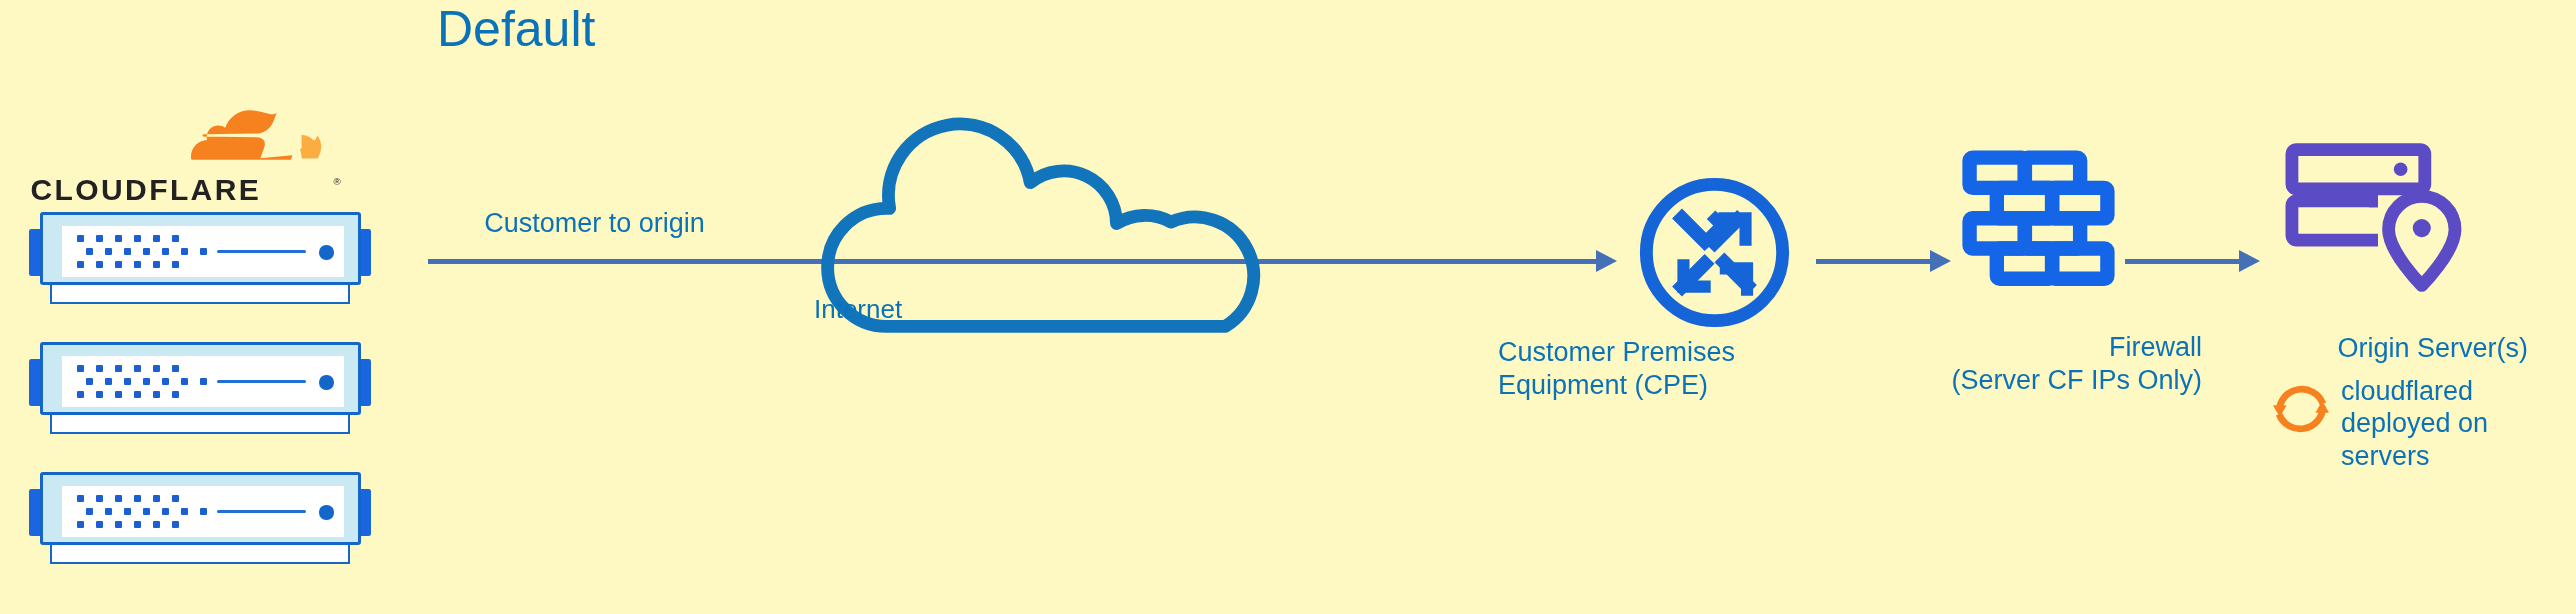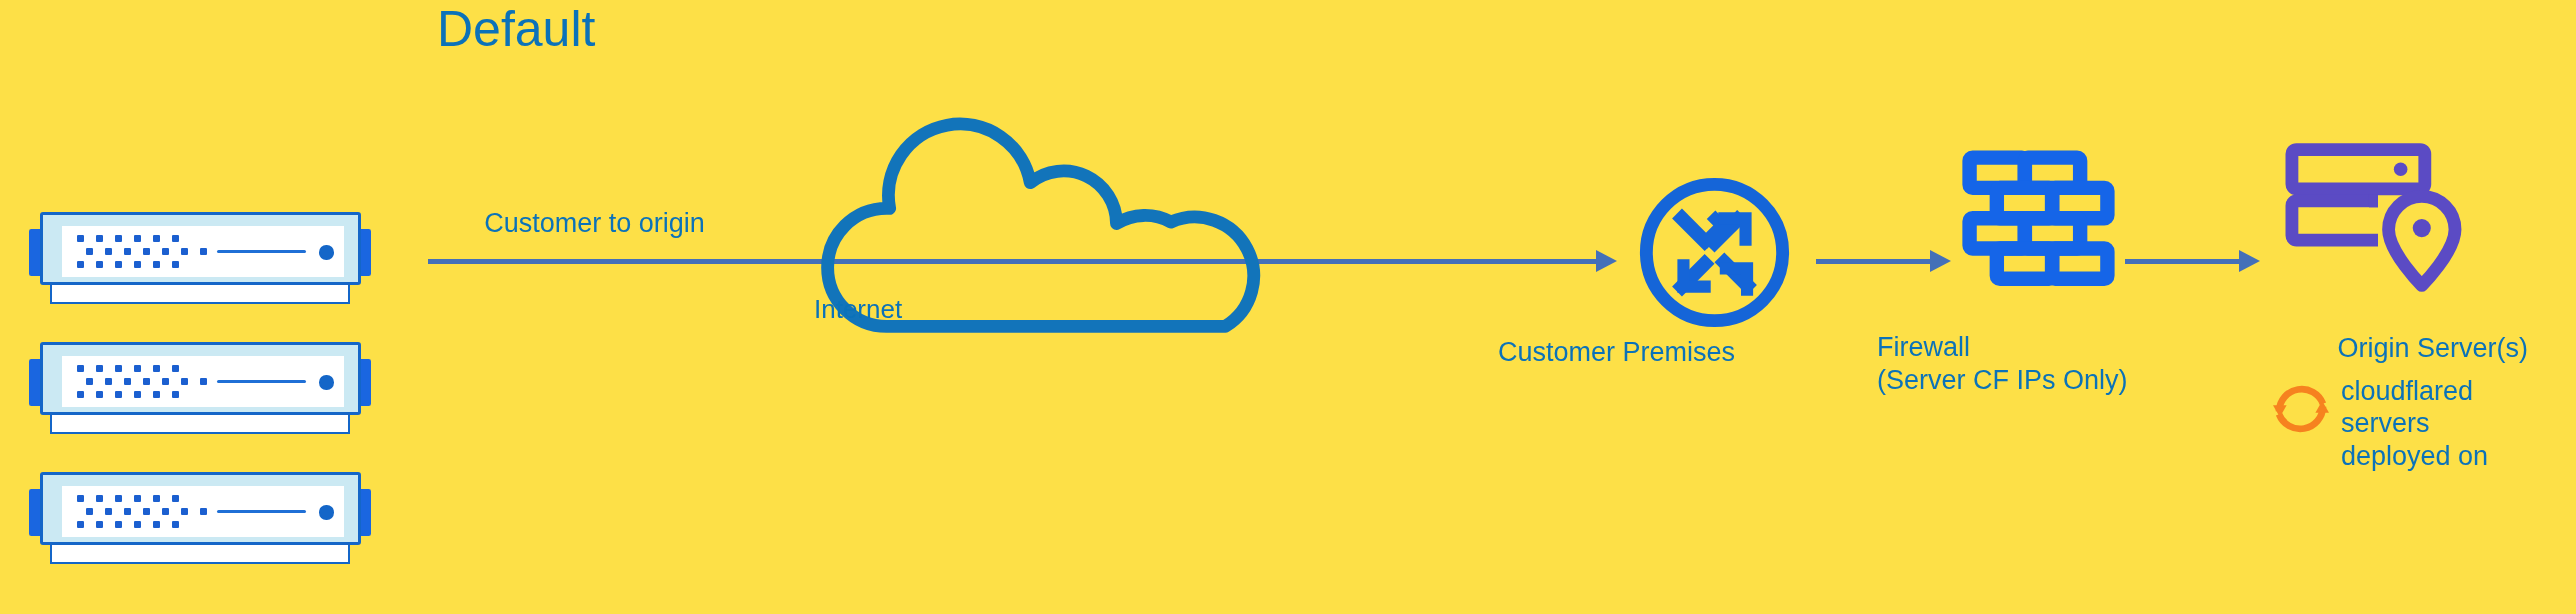--- a/index.html
+++ b/index.html
@@ -8,21 +8,21 @@
     padding: 0;
     background: #ffffff;
   }
   body {
     font-family: "Liberation Sans", sans-serif;
   }
   #canvas {
     position: relative;
     width: 2576px;
     height: 614px;
-    background: #fde047;
+    background: #fef9c3;
     overflow: hidden;
   }
 
   
   .abs { position: absolute; }
 
   
   #diagram-title {
     left: 437px;
     top: 1.5px;
@@ -208,21 +208,21 @@
     line-height: 1.22;
     color: #0b72b9;
   }
 
   
   #firewall-icon  { left: 1962px; top: 150px; width: 156px; height: 150px; }
   #firewall-label {
     left: 1877px;
     top: 331px;
     width: 325px;
-    text-align: left;
+    text-align: right;
     font-size: 27px;
     line-height: 1.22;
     color: #0b72b9;
   }
 
   
   #origin-icon  { left: 2284px; top: 142px; width: 188px; height: 151px; }
   #origin-label {
     left: 2240px;
     top: 333px;
@@ -249,20 +249,38 @@
     color: #0b72b9;
   }
 </style>
 </head>
 <body>
 
 <div id="canvas">
 
   <div class="abs" id="diagram-title">Default</div>
 
+  <div class="abs" id="cloudflare-logo">
+    <svg class="cf-mark" viewBox="0 0 190 90">
+      <path d="M150 38 a24 24 0 0 1 22 31 h-22 z" fill="#fbad41"></path>
+      <path d="M171 69 h-20 l-3 -12 c12 -4 20 -10 23 -18 a25 25 0 0 1 0 30z" fill="#fbad41"></path>
+      <path d="M118 55 l6 -17 c1.6 -4.4 1.2 -8.4 -1.2 -11.2 -2.2 -2.6 -5.8 -4.2 -10.2 -4.4
+               l-82 -1c-0.5 0-1 -0.25-1.3-0.7 -0.3-0.45-0.35-1-0.2-1.5 0.3-0.8 1.1-1.4 2-1.45
+               l82.7 -1.05c9.8 -0.45 20.4 -8.4 24.1 -18.1
+               l4.7 -12.2c0.2-0.55 0.25-1.1 0.1-1.65
+               C137.1 -8 120.6 -19 101.6 -19 84.1 -19 69.2 -7.75 63.9 8
+               c-3.4-2.55-7.75-3.9-12.45-3.45 -8.35 0.85-15.05 7.55-15.9 15.9
+               -0.2 2.15-0.05 4.25 0.4 6.2C22.3 27 11.2 38.35 11.2 52.3c0 1.25 0.1 2.5 0.25 3.75
+               0.1 0.6 0.6 1.05 1.2 1.05h151.5c0.65 0 1.25-0.45 1.45-1.1l1.7-5.9z" transform="translate(-6,22) scale(0.86)" fill="#f6821f"></path>
+    </svg>
+    <svg class="cf-word" viewBox="0 0 420 44">
+      <text x="0" y="36" font-family="Liberation Sans, sans-serif" font-size="40" font-weight="bold" letter-spacing="3.2" fill="#222222">CLOUDFLARE</text>
+      <text x="404" y="16" font-family="Liberation Sans, sans-serif" font-size="13" fill="#222222">®</text>
+    </svg>
+  </div>
 
   <div class="abs server" style="left:29px; top:212px;">
     <div class="srv-shadow"></div>
     <div class="srv-tab left"></div>
     <div class="srv-tab right"></div>
     <div class="srv-body">
       <div class="srv-panel">
         <div class="srv-dots">
             <div class="dotcell" style="left: 0px; top: 0px;"></div>
             <div class="dotcell" style="left: 19px; top: 0px;"></div>
@@ -394,20 +412,21 @@
       <path d="M56 114 L56 158 L100 158 L100 142 L72 142 L72 114 Z"></path>
     </g>
 
     <g fill="#1565d8">
       <path d="M118 92 L161 135 L148 148 L105 105 Z" transform="translate(0,13)"></path>
       <path d="M112 118 L156 118 L156 162 L140 162 L140 134 L112 134 Z"></path>
     </g>
   </svg>
   <div class="abs" id="cpe-label">
     <div>Customer Premises</div>
+    <div>Equipment (CPE)</div>
   </div>
 
   <div class="abs flow-arrow" id="arrow-cpe-firewall">
     <div class="shaft"></div>
     <div class="head"></div>
   </div>
 
   <svg class="abs" id="firewall-icon" viewBox="0 0 206 198">
     <g fill="none" stroke="#1565e8" stroke-width="19" stroke-linejoin="round">
 
@@ -450,18 +469,18 @@
   <svg class="abs" id="cloudflared-refresh-icon" viewBox="0 0 82 82">
     <g fill="none" stroke="#f6821f" stroke-width="9" stroke-linecap="butt">
       <path d="M12 48 A30 30 0 0 0 70 38"></path>
       <path d="M70 34 A30 30 0 0 0 12 44"></path>
     </g>
     <path d="M4 36 L22 36 L13 52 Z" fill="#f6821f"></path>
     <path d="M78 46 L60 46 L69 30 Z" fill="#f6821f"></path>
   </svg>
   <div class="abs" id="cloudflared-note">
     <div>cloudflared</div>
+    <div>deployed on</div>
     <div>servers</div>
-    <div>deployed on</div>
   </div>
 
 </div>
 
 
 </body></html>

